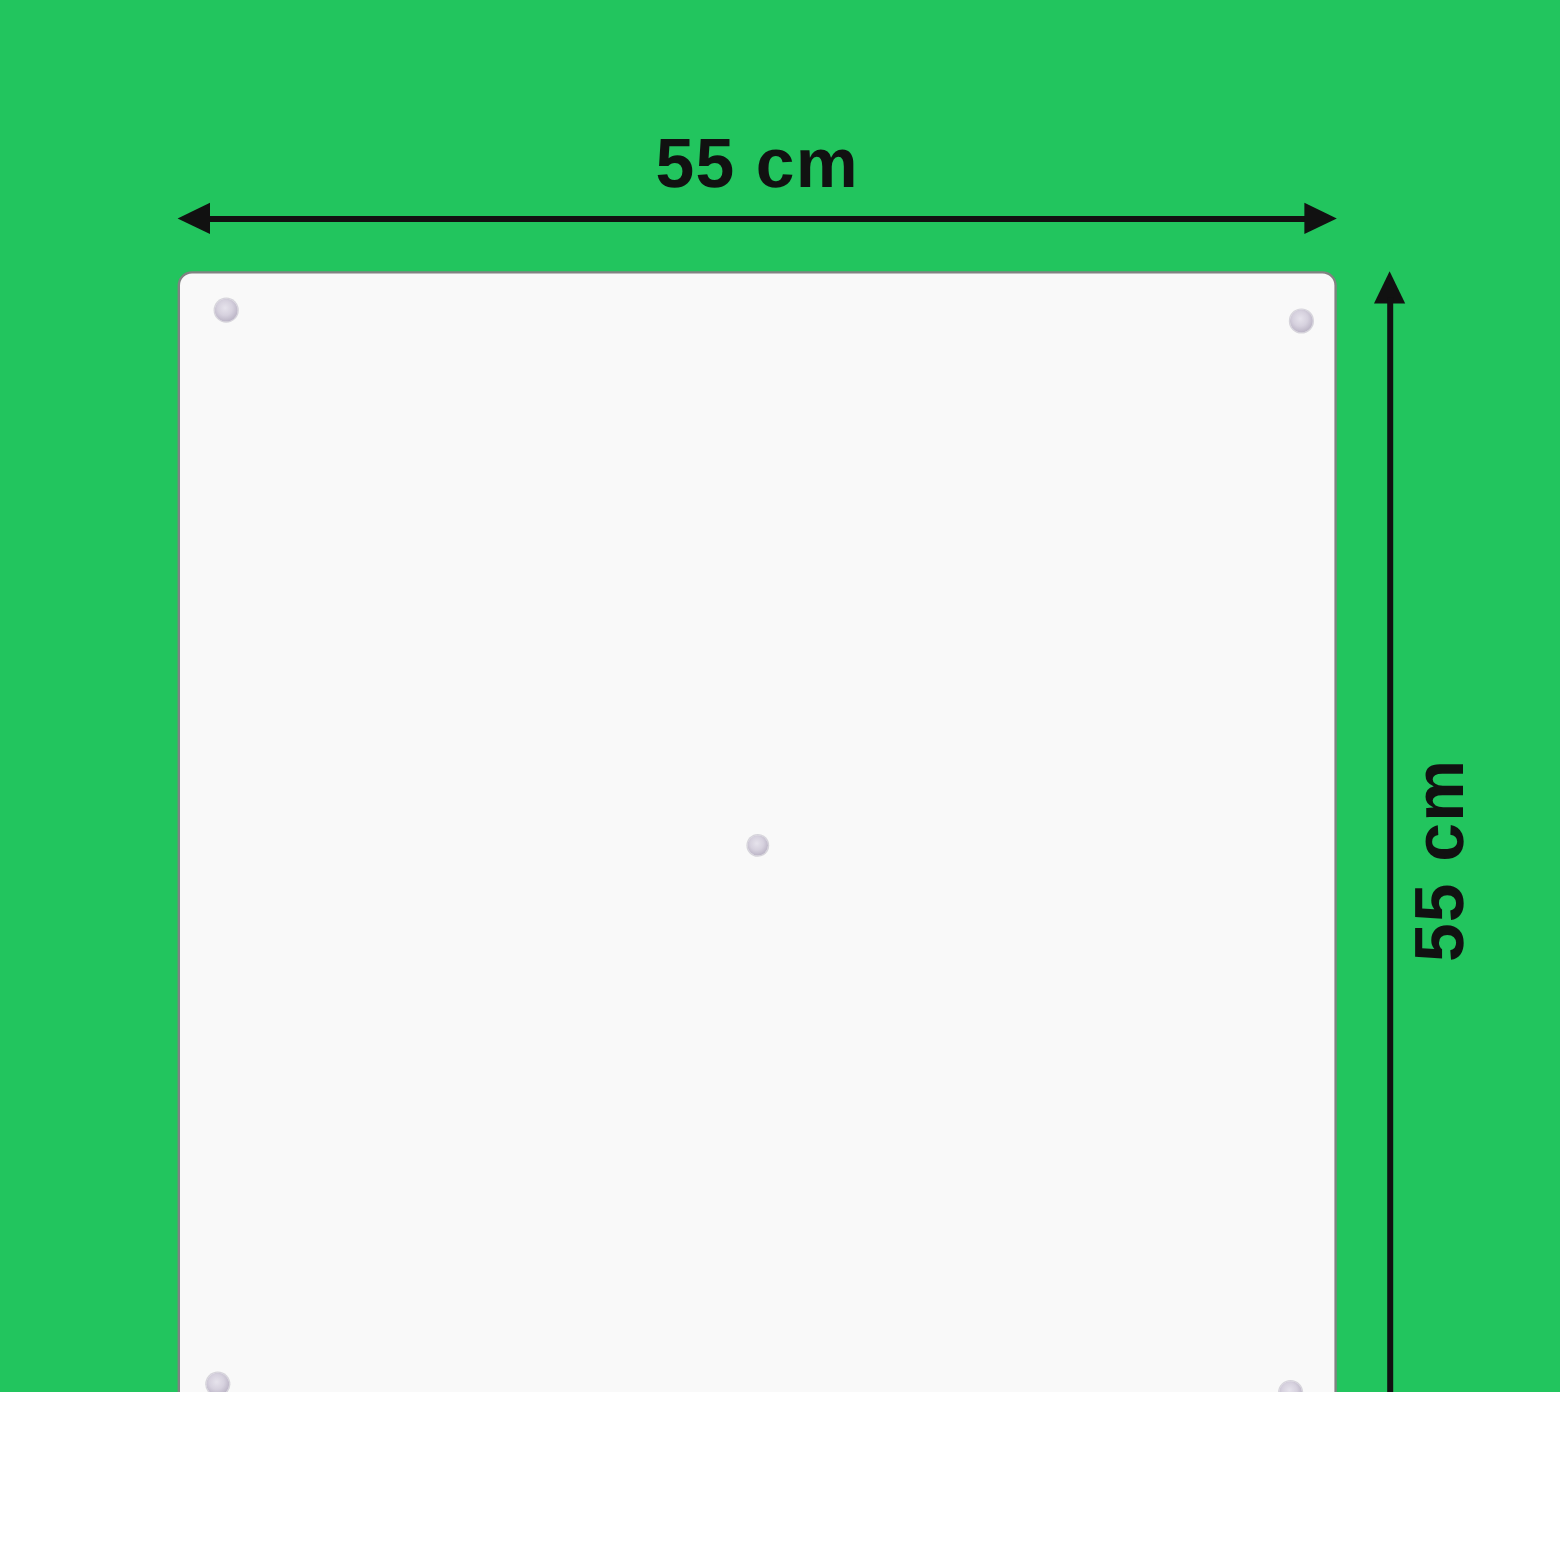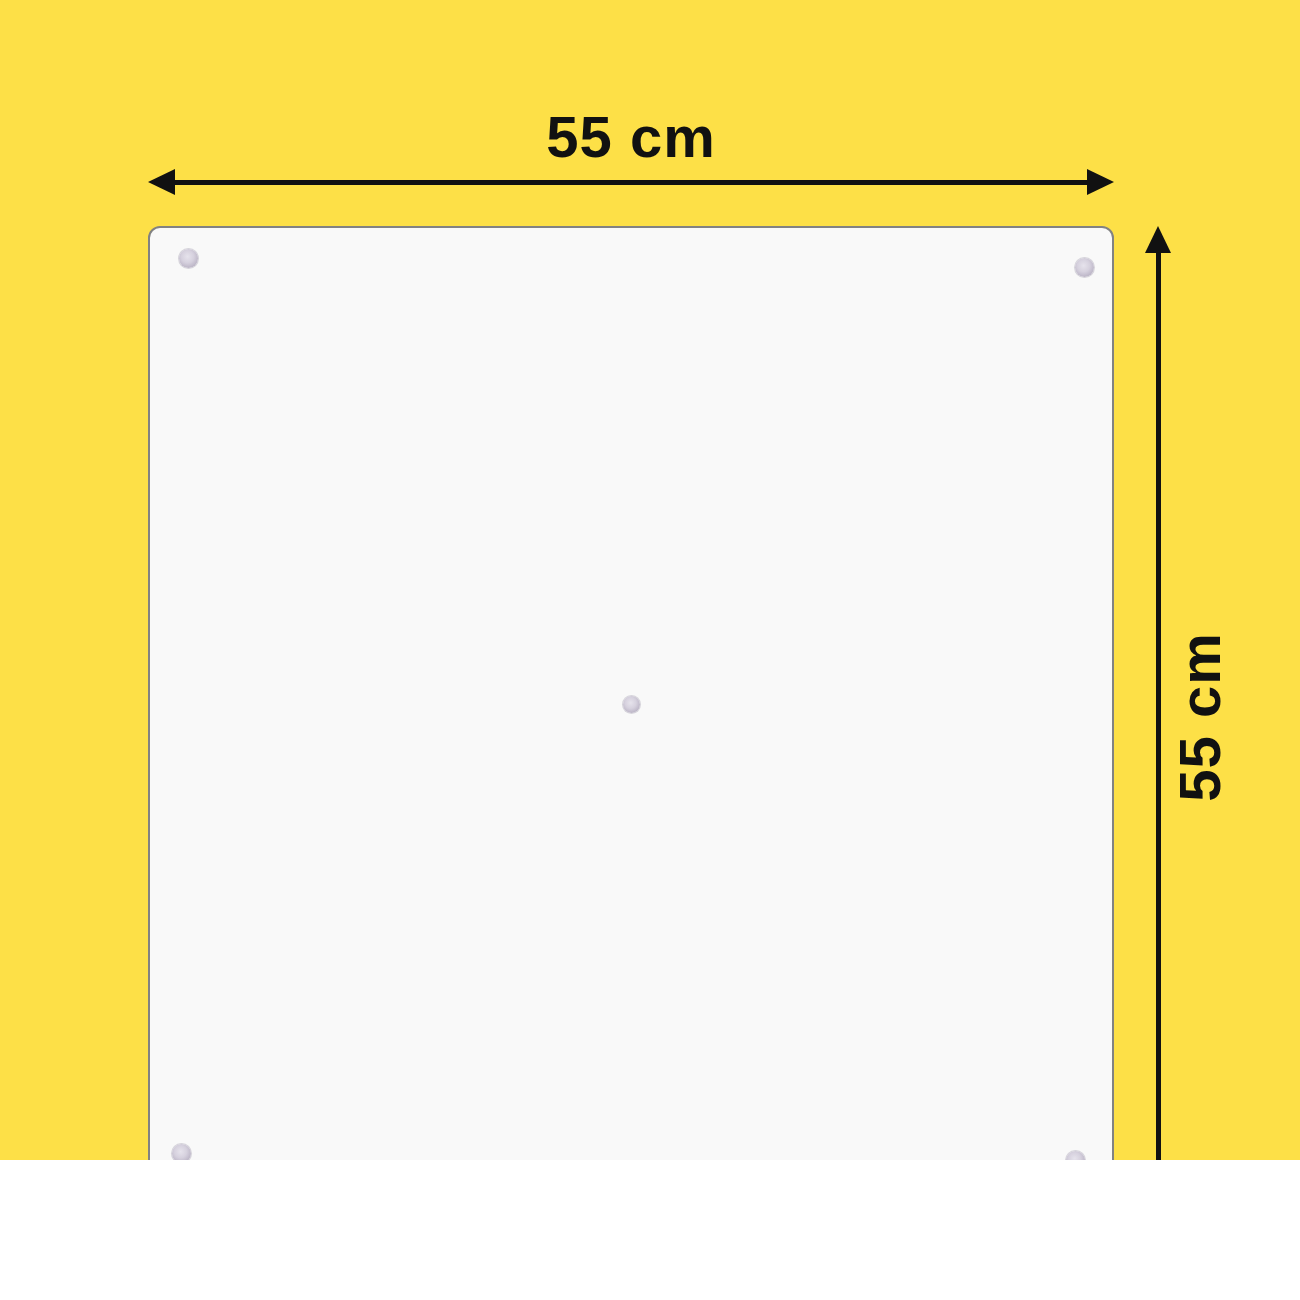--- a/index.html
+++ b/index.html
@@ -5,21 +5,21 @@
   html, body {
     margin: 0;
     padding: 0;
     background: #ffffff;
     font-family: "Liberation Sans", sans-serif;
   }
   .canvas {
     position: relative;
     width: 1300px;
     height: 1160px;
-    background: #fde047;
+    background: #22c55e;
     overflow: hidden;
   }
 
   
   .panel {
     position: absolute;
     left: 148px;
     top: 226px;
     width: 966px;
     height: 966px;

